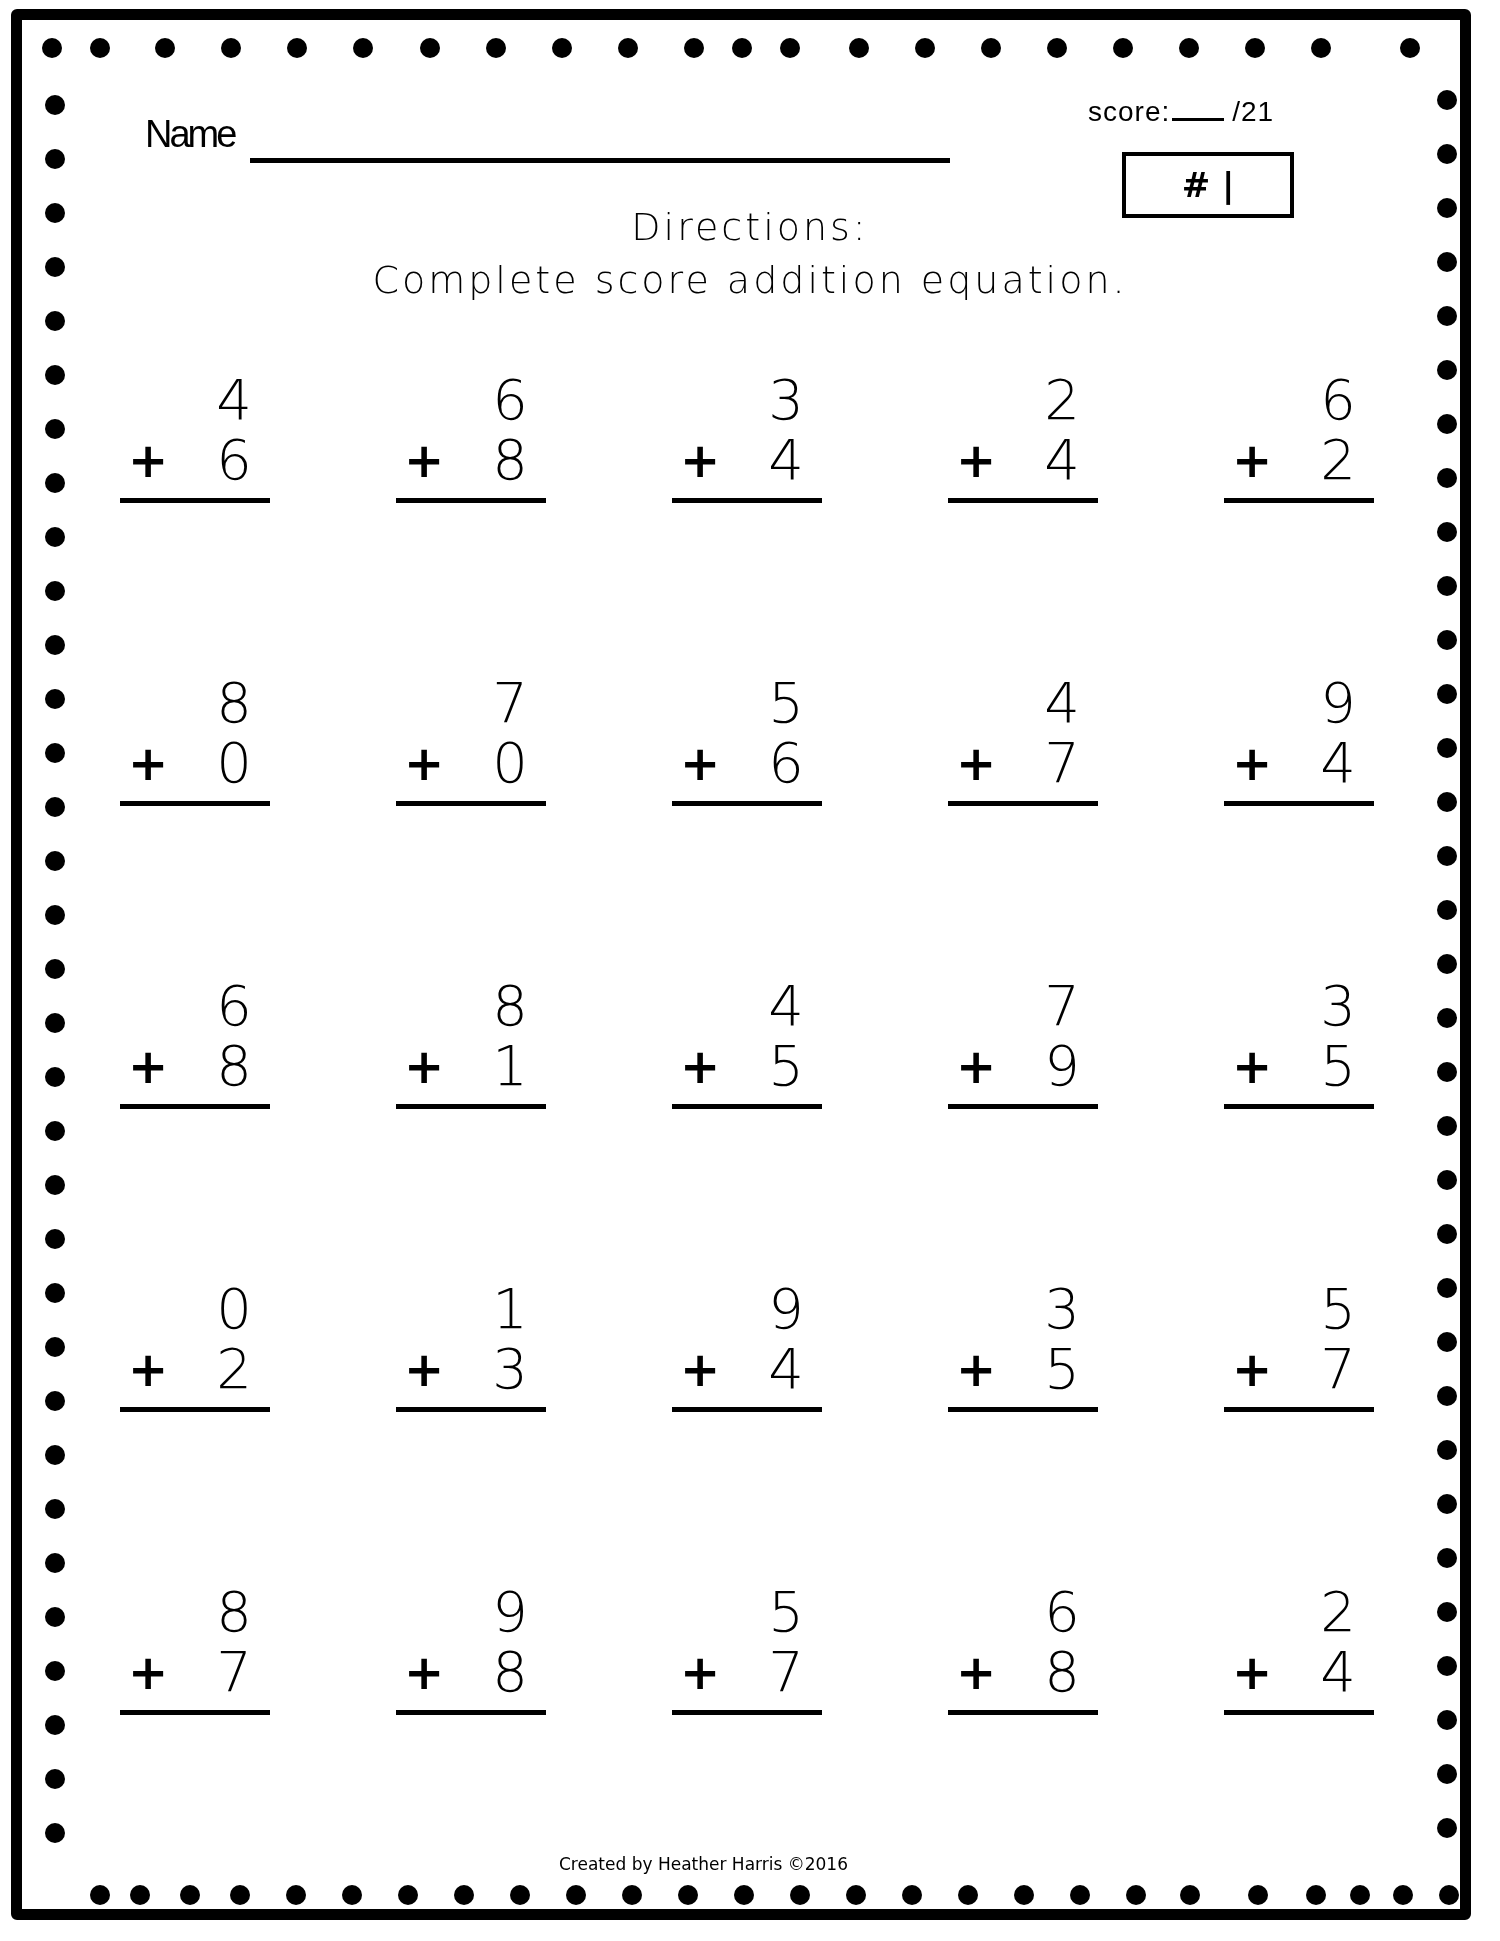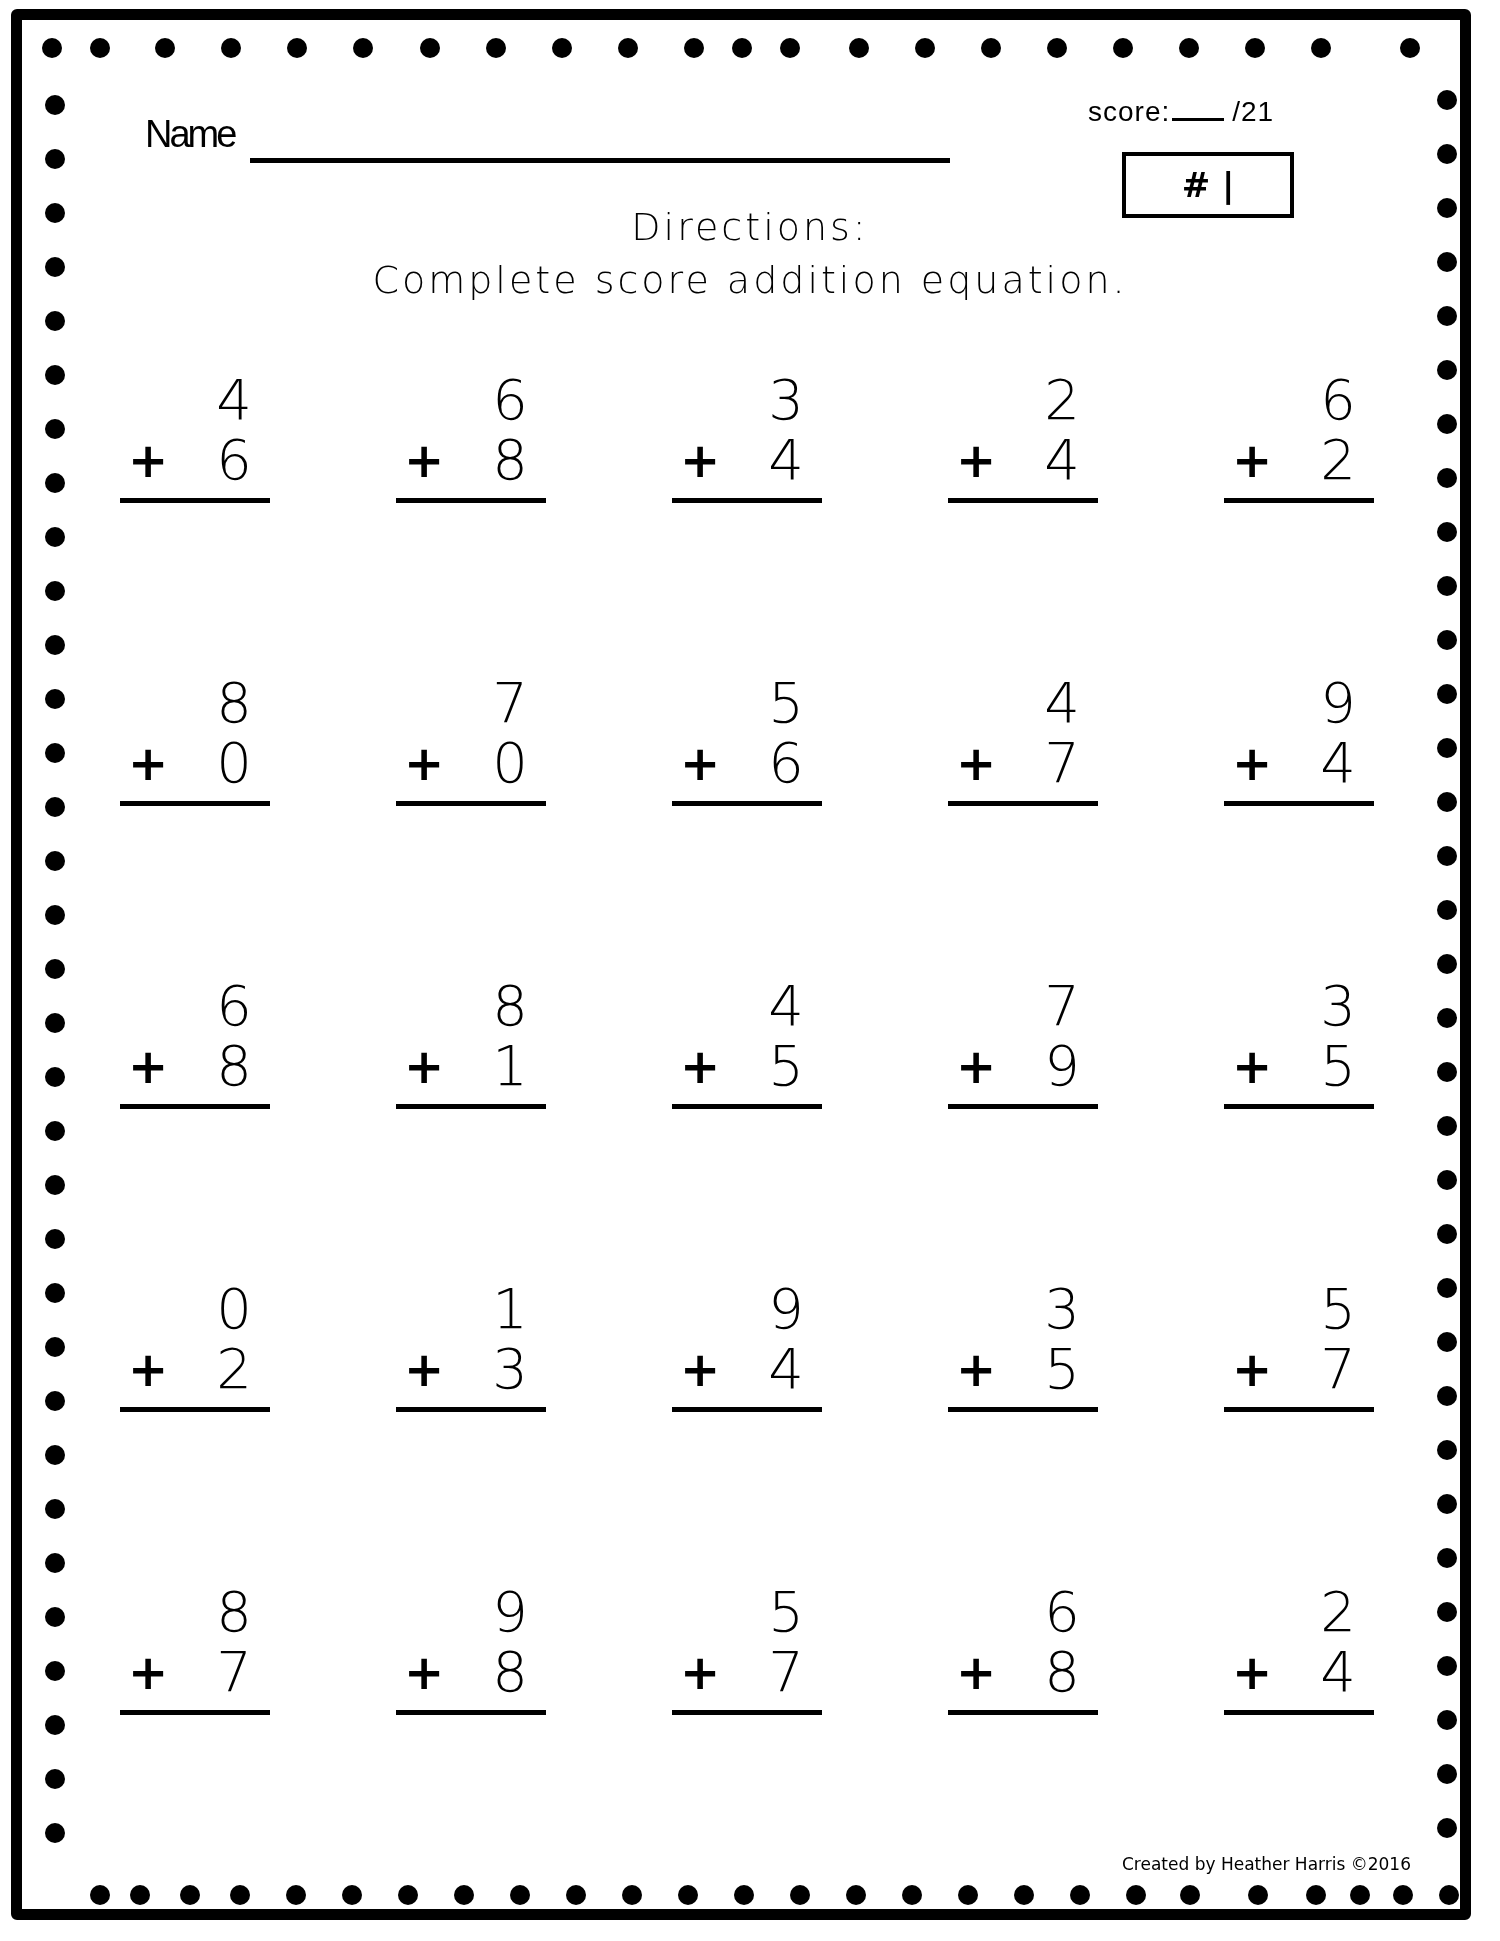--- a/index.html
+++ b/index.html
@@ -123,24 +123,24 @@
     .answer-line {
       position: absolute;
       left: 0;
       top: 128px;
       width: 150px;
       height: 5px;
       background: #000;
     }
     .footer {
       position: absolute;
-      left: 12px;
+      left: 4px;
       top: 1854px;
       width: 1399px;
-      text-align: right;
+      text-align: center;
       font-family: "DejaVu Sans", sans-serif;
       font-size: 17px;
     }
   </style>
 </head>
 <body>
 
 <div class="frame"></div>
 
 <svg class="dots" viewBox="0 0 1500 1941" xmlns="http://www.w3.org/2000/svg">

